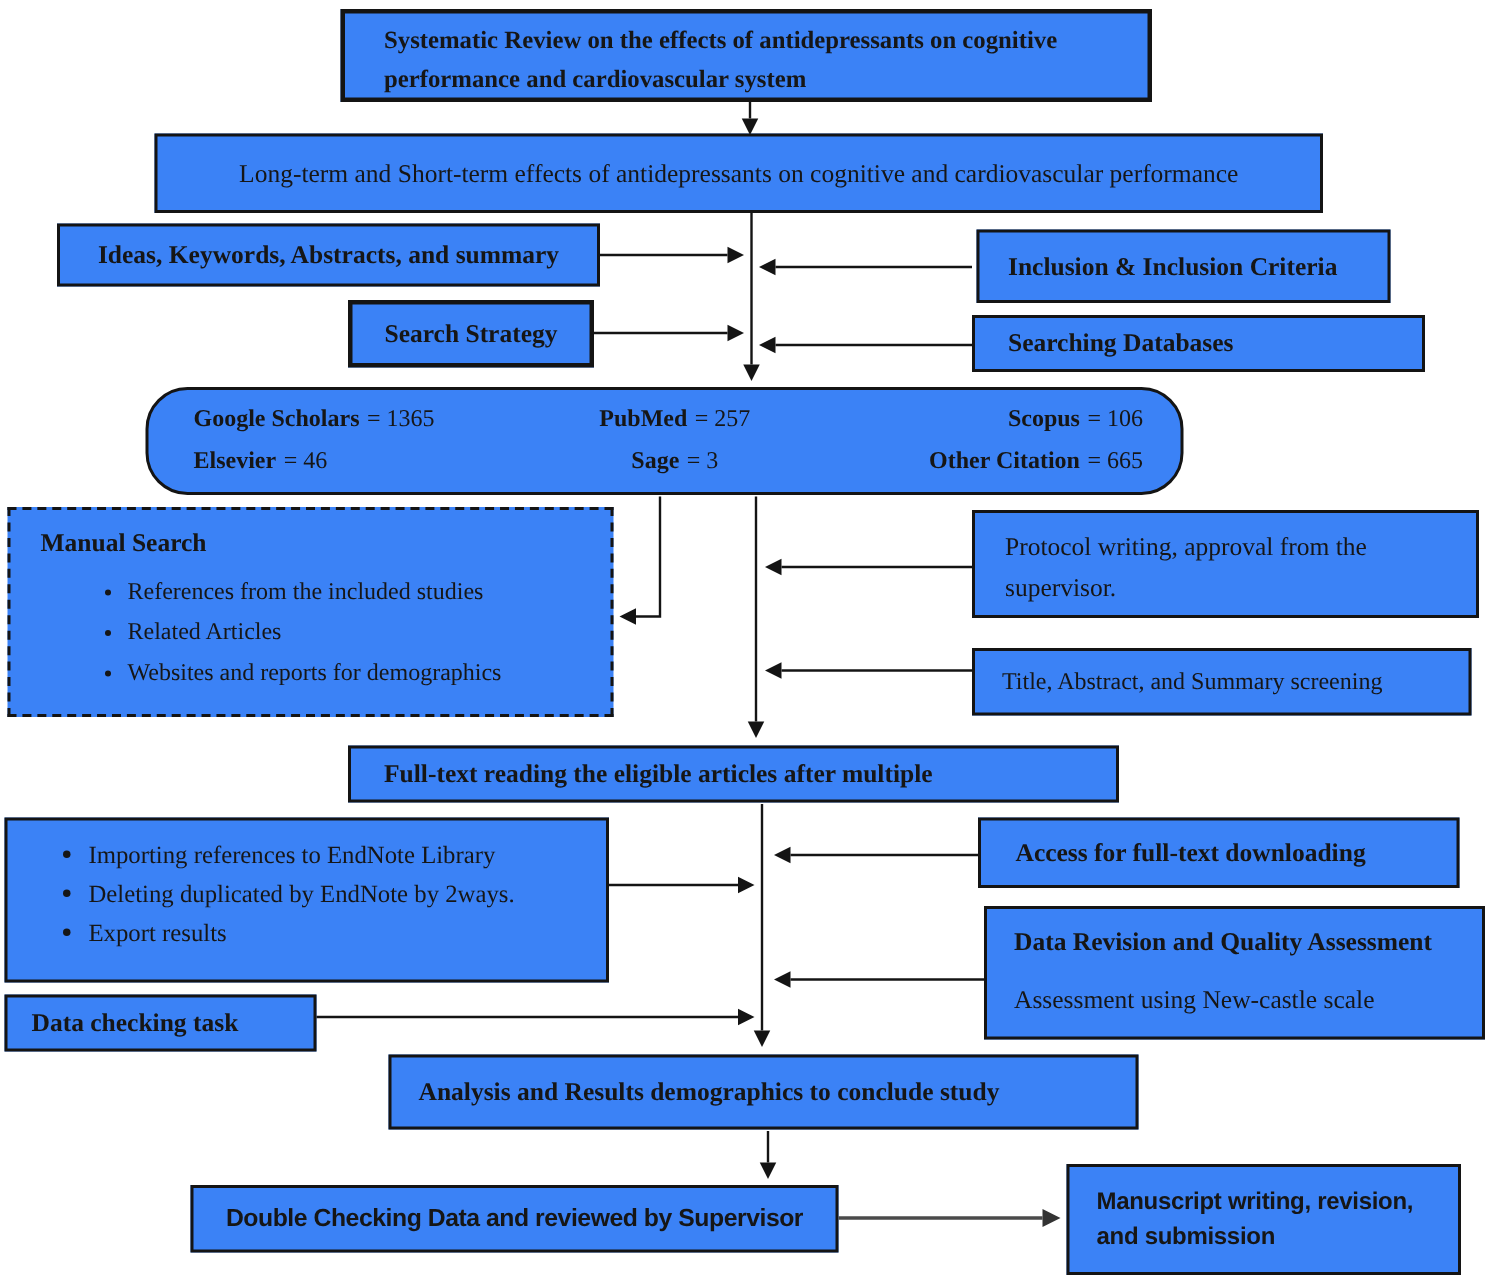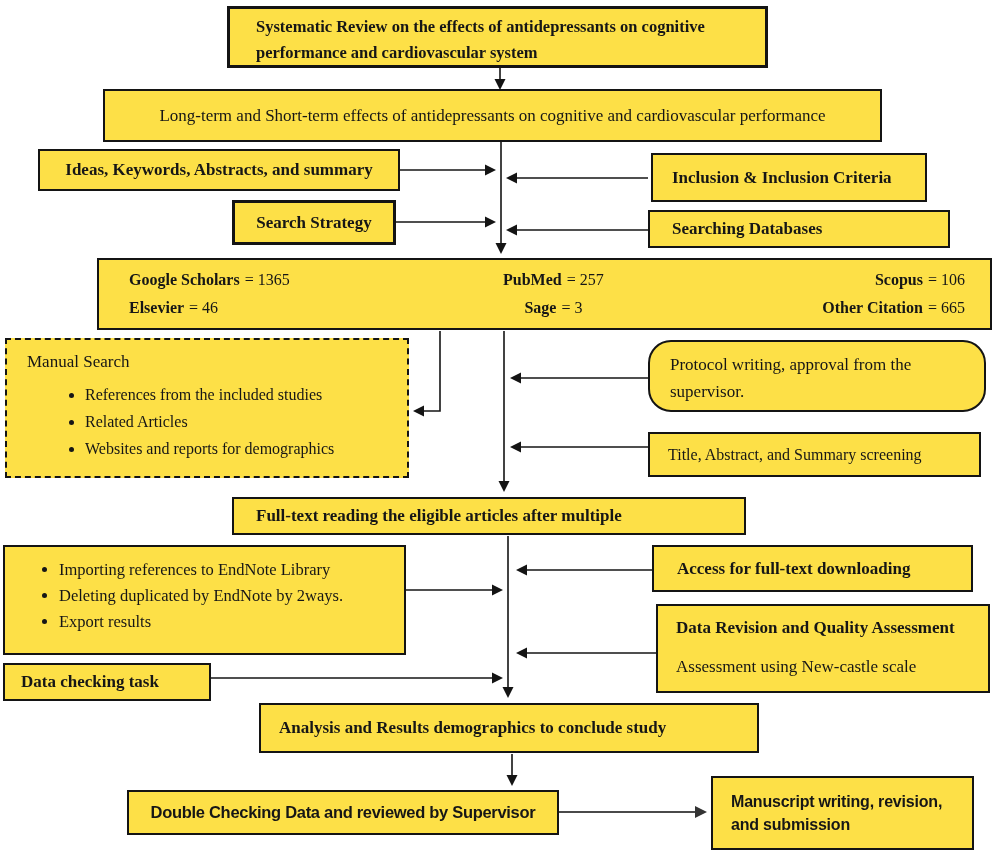--- a/index.html
+++ b/index.html
@@ -8,50 +8,50 @@
     width: 996px;
     height: 853px;
     background: #ffffff;
     font-family: "Liberation Serif", serif;
     color: #161616;
     overflow: hidden;
   }
   .box {
     position: absolute;
     border: 2px solid #141414;
-    background: #fde047;
+    background: #3b82f6;
     box-sizing: border-box;
   }
   .flex-c { display: flex; align-items: center; }
   .center { justify-content: center; }
 
   #title-box   { left: 227px; top: 6px;   width: 541px; height: 62px; border-width: 3px;
                  font-weight: bold; font-size: 16.5px; line-height: 26px; padding: 5px 6px 0 26px; }
   #scope-box   { left: 103px; top: 89px;  width: 779px; height: 53px; font-size: 17px; }
   #ideas-box   { left: 38px;  top: 149px; width: 362px; height: 42px; font-weight: bold; font-size: 17px; }
   #strategy-box{ left: 232px; top: 200px; width: 164px; height: 45px; border-width: 3px;
                  font-weight: bold; font-size: 17px; }
   #inclusion-box{ left: 651px; top: 153px; width: 276px; height: 49px; font-weight: bold; font-size: 17px; padding-left: 19px; }
   #searchdb-box { left: 648px; top: 210px; width: 302px; height: 38px; font-weight: bold; font-size: 17px; padding-left: 22px; }
 
-  #databases-box { left: 97px; top: 258px; width: 895px; height: 72px; font-size: 16px;
-                   display: grid; grid-template-columns: 35% 32% 33%; align-content: space-evenly; }
+  #databases-box { left: 97px; top: 258px; width: 692px; height: 72px; font-size: 16px;
+                   display: grid; grid-template-columns: 35% 32% 33%; align-content: space-evenly; border-radius: 28px; }
   .db-cell { white-space: nowrap; }
   .db-cell.c1 { padding-left: 30px; }
   .db-cell.c2 { text-align: center; }
   .db-cell.c3 { text-align: right; padding-right: 25px; }
   .db-name { font-weight: bold; }
   .db-value { margin-left: 5px; }
 
   #manual-box { left: 5px; top: 338px; width: 404px; height: 140px; border: 2px dashed #141414; }
-  .ms-title { font-weight: normal; font-size: 17px; margin: 12px 0 0 20px; }
+  .ms-title { font-weight: bold; font-size: 17px; margin: 12px 0 0 20px; }
   #manual-box ul { margin: 9px 0 0 0; padding-left: 78px; }
   #manual-box li { font-size: 16px; line-height: 27px; }
 
-  #protocol-box  { left: 648px; top: 340px; width: 338px; height: 72px; font-size: 17px; line-height: 27px; padding: 9px 14px 0 20px; border-radius: 23px; }
+  #protocol-box  { left: 648px; top: 340px; width: 338px; height: 72px; font-size: 17px; line-height: 27px; padding: 9px 14px 0 20px; }
   #screening-box { left: 648px; top: 432px; width: 333px; height: 45px; font-size: 16px; padding-left: 18px; }
   #fulltext-box  { left: 232px; top: 497px; width: 514px; height: 38px; font-weight: bold; font-size: 17px; padding-left: 22px; }
 
   #endnote-box { left: 3px; top: 545px; width: 403px; height: 110px; }
   #endnote-box ul { margin: 10px 0 0 0; padding-left: 54px; }
   #endnote-box li { font-size: 16.5px; line-height: 26px; }
 
   #datacheck-box { left: 3px;   top: 663px; width: 208px; height: 38px; font-weight: bold; font-size: 17px; padding-left: 16px; }
   #access-box    { left: 652px; top: 545px; width: 321px; height: 47px; font-weight: bold; font-size: 17px; padding-left: 23px; }
   #revision-box  { left: 656px; top: 604px; width: 334px; height: 89px; font-size: 17px; padding: 12px 8px 0 18px; }

